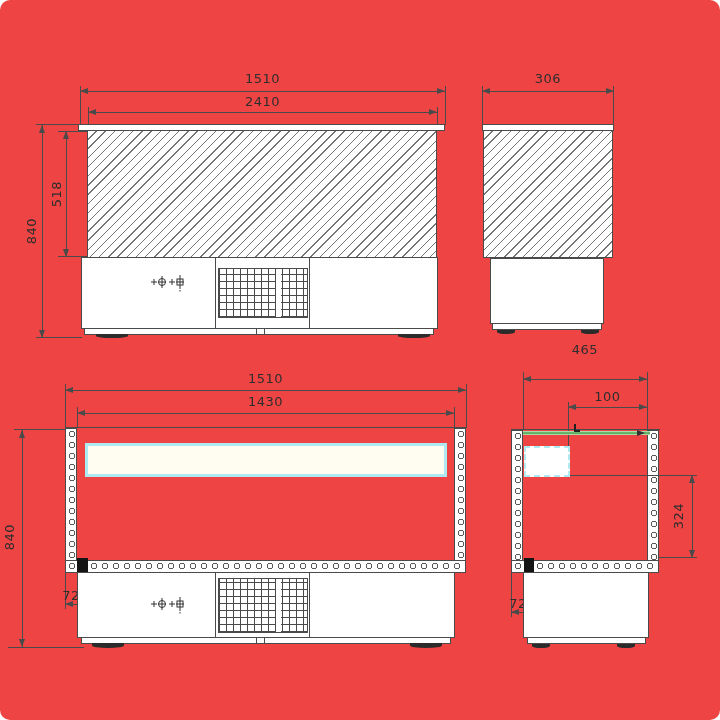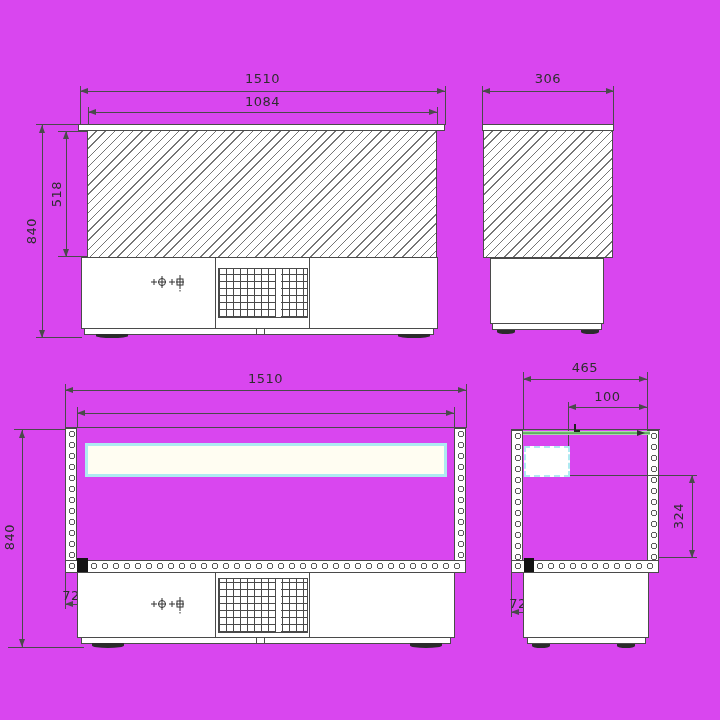--- a/index.html
+++ b/index.html
@@ -5,22 +5,22 @@
   :root{
     --lc:#4a4a4a;            
     --hatch:#757575;
     --insul:#5a5a5a;
     --txt:#2e2e2e;
     --cyan:#aeeaf1;
     --cyan-fill:#fffdf2;
   }
   html,body{margin:0;padding:0;background:#fff;}
   .canvas{
-    position:relative;width:720px;height:720px;background:#d946ef;
-    font-family:"DejaVu Sans",sans-serif;color:var(--txt);overflow:hidden;
+    position:relative;width:720px;height:720px;background:#ef4444;
+    font-family:"DejaVu Sans",sans-serif;color:var(--txt);overflow:hidden;border-radius:10px;
   }
   .abs{position:absolute;box-sizing:border-box;}
   .ln{position:absolute;background:var(--lc);}
   .box{position:absolute;box-sizing:border-box;border:1px solid var(--lc);background:#fff;}
   .hatch{
     background-image:repeating-linear-gradient(135deg,transparent 0 5.5px,var(--hatch) 5.5px 6.5px);
   }
   .insul{
     background-color:#fff;
     background-image:radial-gradient(circle at 6px 5px,transparent 2.1px,var(--insul) 2.3px 3.1px,transparent 3.4px);
@@ -66,21 +66,21 @@
   <div class="ln" style="left:88px;top:107px;width:1px;height:18px;"></div>
   <div class="ln" style="left:437px;top:107px;width:1px;height:18px;"></div>
   <div class="ln" style="left:36px;top:124px;width:43px;height:1px;"></div>
   <div class="ln" style="left:36px;top:337px;width:46px;height:1px;"></div>
   <div class="ln" style="left:58px;top:131px;width:31px;height:1px;"></div>
   <div class="ln" style="left:58px;top:256px;width:31px;height:1px;"></div>
 
   <div class="dim-h" style="left:80px;top:91px;width:365px;"></div>
   <div class="lbl" style="left:80px;top:72px;width:365px;">1510</div>
   <div class="dim-h" style="left:88px;top:112px;width:349px;"></div>
-  <div class="lbl" style="left:88px;top:95px;width:349px;">1084</div>
+  <div class="lbl" style="left:88px;top:95px;width:349px;">2410</div>
   <div class="dim-v" style="left:42px;top:125px;height:213px;"></div>
   <div class="lbl lbl-v" style="left:15px;top:224px;width:34px;">840</div>
   <div class="dim-v" style="left:66px;top:131px;height:126px;"></div>
   <div class="lbl lbl-v" style="left:40px;top:187px;width:34px;">518</div>
 
   <div class="box" style="left:78px;top:124px;width:367px;height:7px;"></div>
   <div class="box hatch" style="left:87px;top:130px;width:350px;height:128px;"></div>
   <div class="box" style="left:81px;top:257px;width:357px;height:72px;"></div>
   <div class="ln" style="left:215px;top:258px;width:1px;height:71px;"></div>
   <div class="ln" style="left:309px;top:258px;width:1px;height:71px;"></div>
@@ -123,20 +123,21 @@
   <div class="ln" style="left:65px;top:384px;width:1px;height:44px;"></div>
   <div class="ln" style="left:466px;top:384px;width:1px;height:44px;"></div>
   <div class="ln" style="left:77px;top:407px;width:1px;height:21px;"></div>
   <div class="ln" style="left:454px;top:407px;width:1px;height:21px;"></div>
   <div class="ln" style="left:14px;top:429px;width:51px;height:1px;"></div>
   <div class="ln" style="left:8px;top:647px;width:76px;height:1px;"></div>
 
   <div class="dim-h" style="left:65px;top:390px;width:401px;"></div>
   <div class="lbl" style="left:65px;top:372px;width:401px;">1510</div>
   <div class="dim-h" style="left:77px;top:413px;width:377px;"></div>
+  <div class="lbl" style="left:77px;top:395px;width:377px;">1430</div>
   <div class="dim-v" style="left:22px;top:430px;height:217px;"></div>
   <div class="lbl lbl-v" style="left:-7px;top:530px;width:34px;">840</div>
 
   <div class="ln" style="left:65px;top:427px;width:402px;height:1px;"></div>
   <div class="box insul" style="left:65px;top:428px;width:12px;height:133px;"></div>
   <div class="box insul" style="left:454px;top:428px;width:12px;height:133px;"></div>
   <div class="box insul" style="left:65px;top:560px;width:401px;height:13px;"></div>
   <div class="cyan-band" style="left:85px;top:443px;width:362px;height:34px;"></div>
   <div class="drain" style="left:77px;top:558px;width:11px;height:30px;"></div>
 
@@ -171,21 +172,21 @@
   <div class="ln" style="left:256px;top:638px;width:1px;height:6px;"></div>
   <div class="ln" style="left:264px;top:638px;width:1px;height:6px;"></div>
   <div class="foot" style="left:92px;top:643px;width:32px;height:5px;"></div>
   <div class="foot" style="left:410px;top:643px;width:32px;height:5px;"></div>
 
   <div class="ln" style="left:523px;top:372px;width:1px;height:57px;"></div>
   <div class="ln" style="left:647px;top:372px;width:1px;height:57px;"></div>
   <div class="ln" style="left:568px;top:402px;width:1px;height:74px;"></div>
 
   <div class="dim-h" style="left:523px;top:379px;width:124px;"></div>
-  <div class="lbl" style="left:523px;top:361px;width:124px;">465</div>
+  <div class="lbl" style="left:523px;top:343px;width:124px;">465</div>
   <div class="dim-h" style="left:568px;top:407px;width:79px;"></div>
   <div class="lbl" style="left:568px;top:390px;width:79px;">100</div>
 
   <div class="ln" style="left:511px;top:429px;width:149px;height:1px;"></div>
   <div class="box insul" style="left:511px;top:430px;width:12px;height:131px;"></div>
   <div class="box insul" style="left:647px;top:430px;width:12px;height:131px;"></div>
   <div class="box insul" style="left:511px;top:560px;width:148px;height:13px;"></div>
   <div class="green-line" style="left:523px;top:431px;width:127px;height:4px;"></div>
   <div class="abs" style="left:574px;top:424px;width:6px;height:8px;border-left:2px solid #222;border-bottom:2px solid #222;"></div>
   <div class="abs" style="left:637px;top:430px;width:0;height:0;border-top:3px solid transparent;border-bottom:3px solid transparent;border-left:8px solid #333;"></div>

